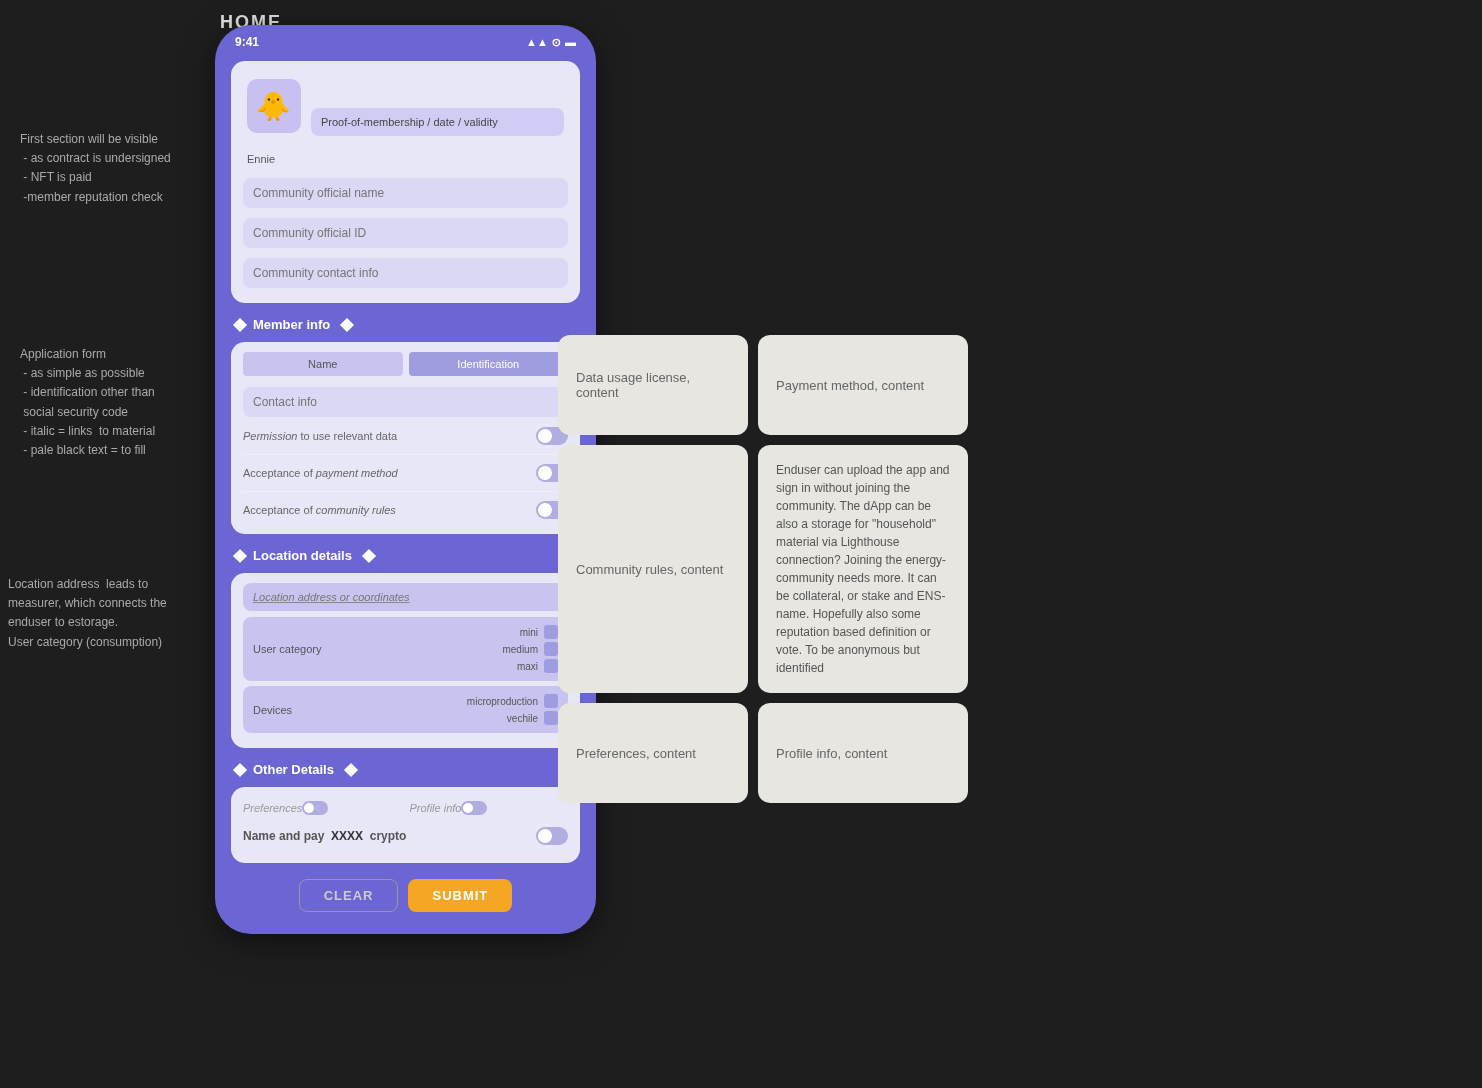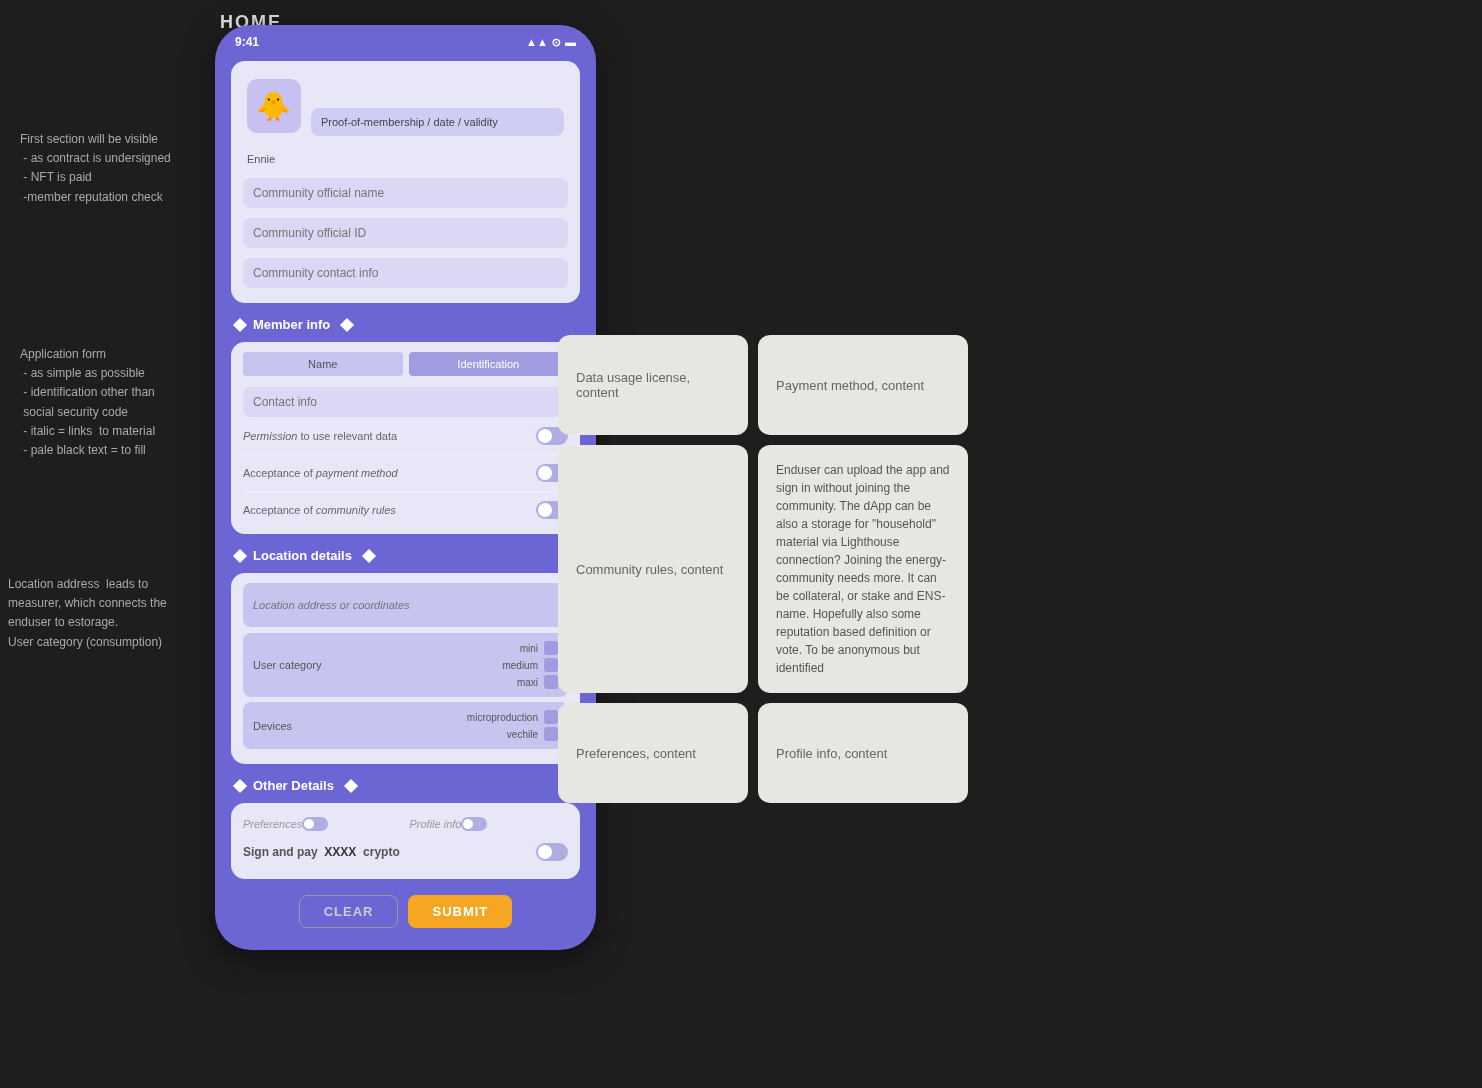--- a/index.html
+++ b/index.html
@@ -190,27 +190,28 @@
       background: #fff;
       border-radius: 50%;
       top: 2px;
       left: 2px;
     }
 
     
     .location-input {
       background: #c8c4f0;
       border-radius: 8px;
-      padding: 16px 10px;
+      padding: 8px 10px;
       font-size: 11px;
       color: #888;
       margin-bottom: 6px;
       font-style: italic;
       width: 100%;
       border: none;
+      text-decoration: underline;
     }
 
     .category-box {
       background: #c8c4f0;
       border-radius: 8px;
       padding: 8px 10px;
       margin-bottom: 5px;
       display: flex;
       align-items: center;
     }
@@ -488,21 +489,21 @@
           <span>Preferences</span>
           <div class="toggle-sm"></div>
         </div>
         <div class="other-item">
           <span>Profile info</span>
           <div class="toggle-sm"></div>
         </div>
       </div>
       <div class="sign-row">
         <span>
-          <span>Sign and pay</span>
+          <span>Name and pay</span>
           &nbsp;<span class="highlight">XXXX</span>
           &nbsp;<span>crypto</span>
         </span>
         <div class="toggle"></div>
       </div>
     </div>
 
     <div class="btn-row">
       <button class="btn-clear">CLEAR</button>
       <button class="btn-submit">SUBMIT</button>

